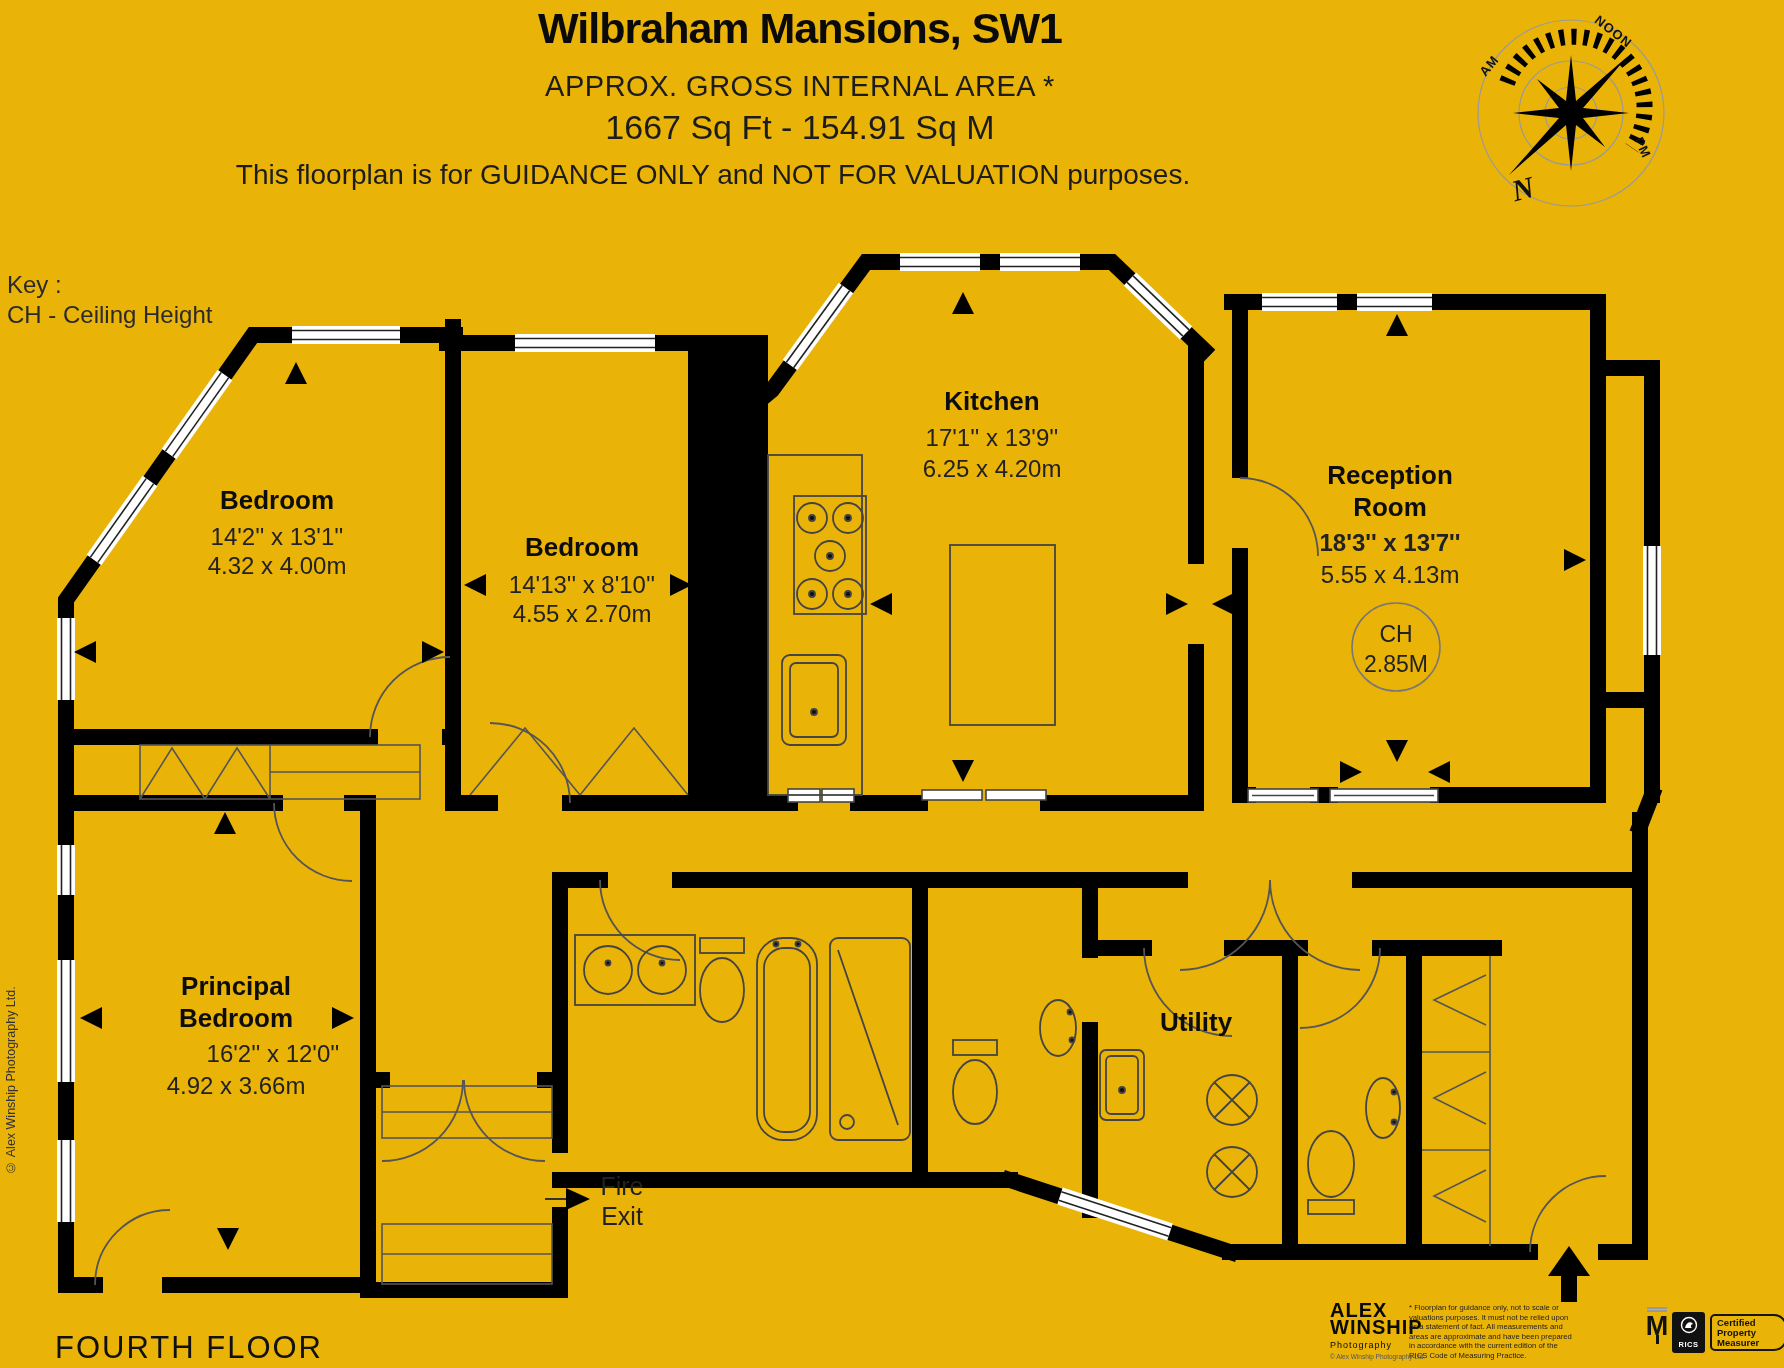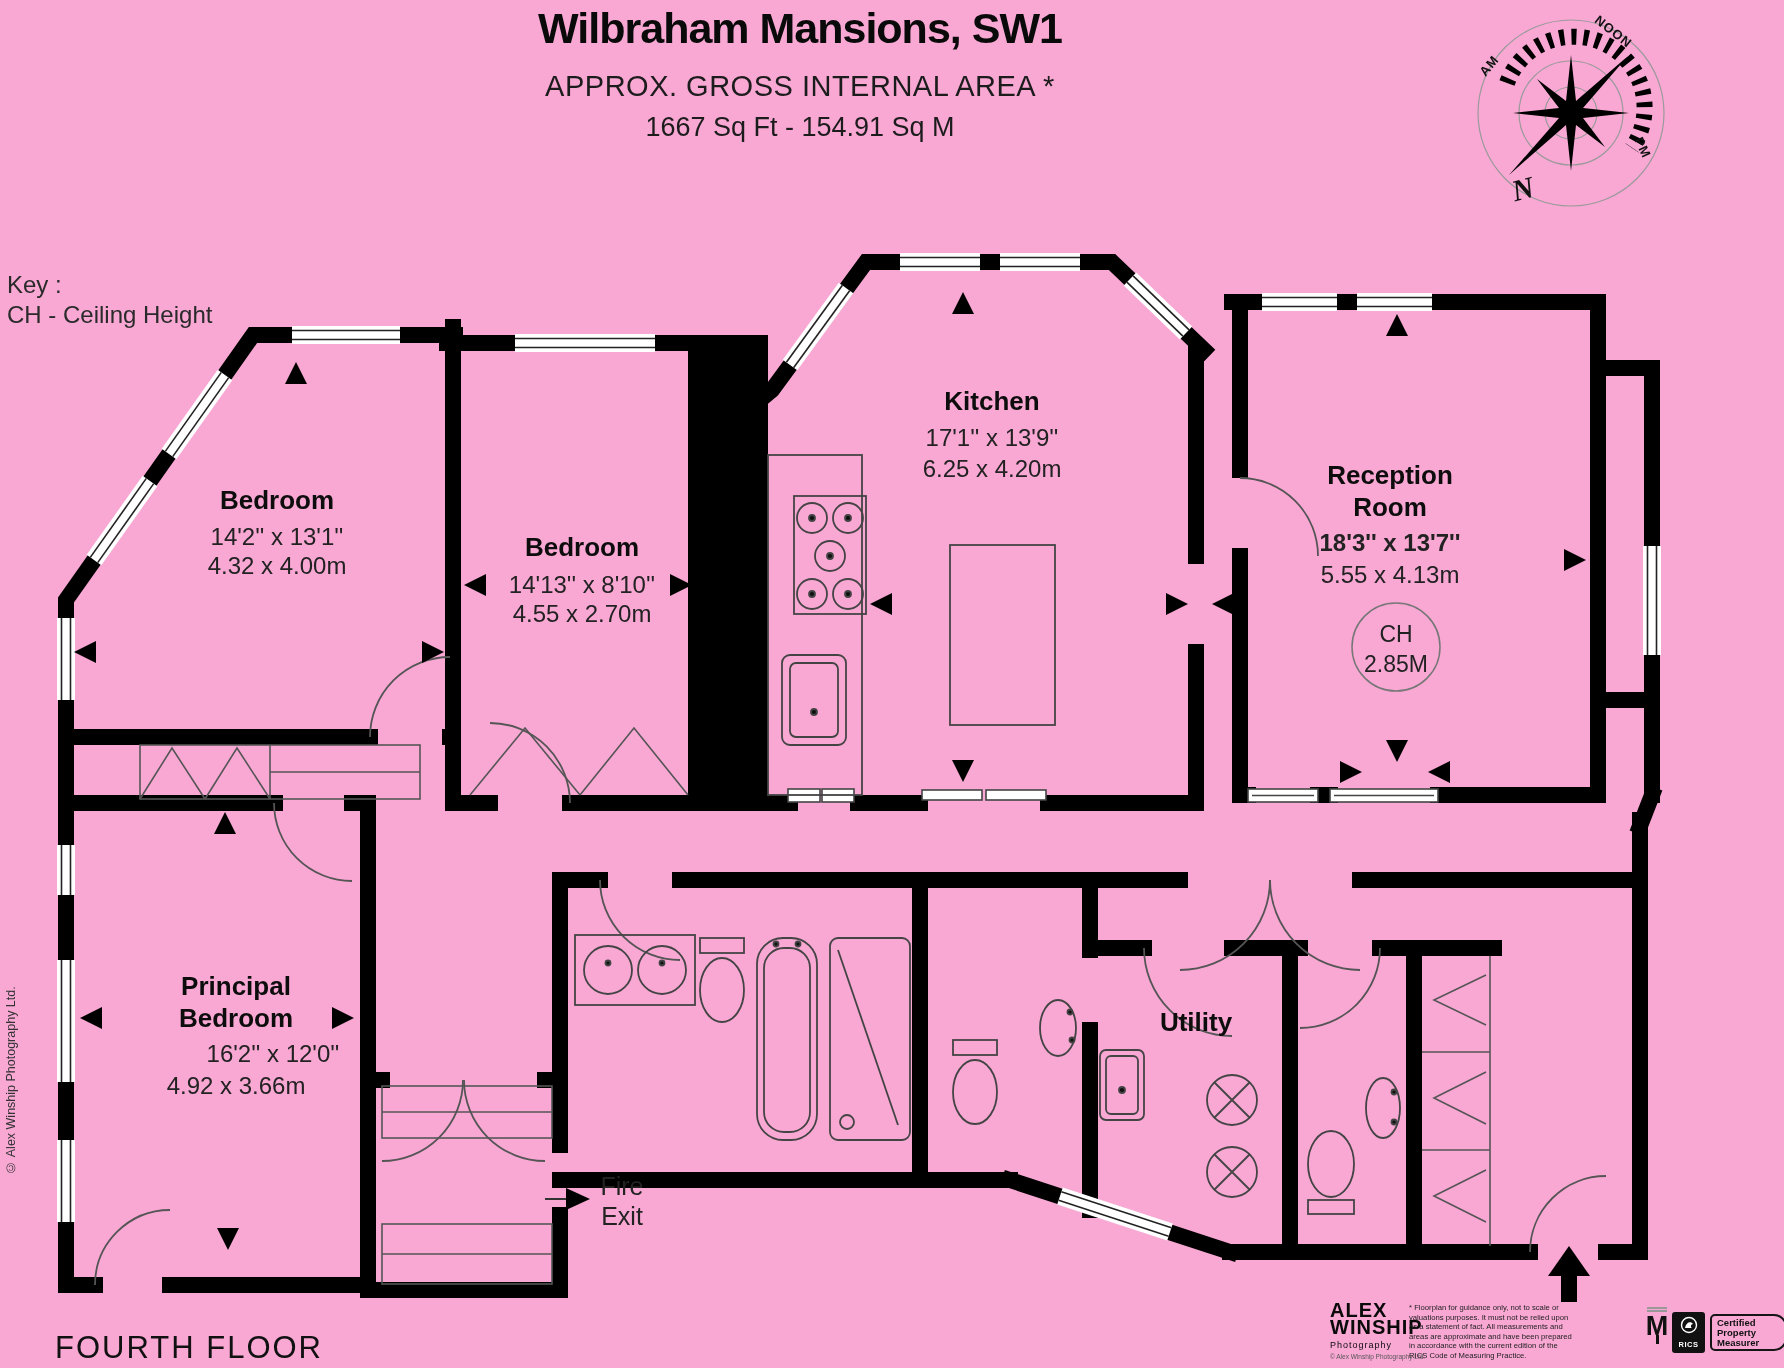--- a/index.html
+++ b/index.html
@@ -1,22 +1,22 @@
 <!DOCTYPE html>
 <html><head>
 <meta charset="utf-8">
 <style>
   html,body{margin:0;padding:0;background:#fff;}
-  .canvas{position:relative;width:1784px;height:1368px;background:#f9a8d4;overflow:hidden;
+  .canvas{position:relative;width:1784px;height:1368px;background:#eab308;overflow:hidden;
           font-family:"Liberation Sans",sans-serif;color:#161616;}
   .plan-svg{position:absolute;left:0;top:0;}
   .lbl{position:absolute;transform:translate(-50%,-50%);white-space:nowrap;}
   .title{font-size:43px;font-weight:700;letter-spacing:-1px;color:#0a0a0a;}
   .subtitle{font-size:29px;color:#1c1c1c;letter-spacing:.5px;}
-  .arealine{font-size:27px;color:#1c1c1c;}
+  .arealine{font-size:34px;color:#1c1c1c;}
   .guidance{font-size:28px;color:#1c1c1c;}
   .room-name{font-size:26px;font-weight:700;color:#0d0d0d;line-height:30px;}
   .dims{font-size:24px;color:#222;}
   .ch-text{font-size:23px;color:#222;}
   .keyblock{position:absolute;left:7px;top:270px;font-size:24px;color:#2a2a2a;line-height:30px;}
   .fire{font-size:25px;color:#222;}
   .floor-label{position:absolute;left:55px;top:1330px;font-size:31px;letter-spacing:2px;color:#111;}
   .vert-copy{position:absolute;left:4px;top:982px;height:192px;writing-mode:vertical-rl;
              transform:rotate(180deg);font-size:12.5px;color:#333;}
   .compass-lbl{position:absolute;font-size:13px;font-weight:700;color:#111;letter-spacing:1px;}
@@ -311,20 +311,21 @@
       <circle cx="1571" cy="113" r="26" stroke="#9a9a9a" stroke-width="1.2" fill="none"></circle>
       <path d="M1507,83 A71,71 0 1 1 1632,148" stroke="#000" stroke-width="16" fill="none" stroke-dasharray="5 7"></path>
       <path d="M1629,113 L1583,118 L1605,147 L1576,125 L1571,171 L1566,125 L1509,175 L1559,118
                L1513,113 L1559,108 L1537,79 L1566,101 L1571,55 L1576,101 L1628,56 L1583,108 Z" fill="#000"></path>
     </g>
   </svg>
 
   <div class="lbl title" style="left:800px;top:28px;">Wilbraham Mansions, SW1</div>
   <div class="lbl subtitle" style="left:800px;top:86px;">APPROX. GROSS INTERNAL  AREA *</div>
   <div class="lbl arealine" style="left:800px;top:127px;">1667 Sq Ft  -  154.91 Sq M</div>
+  <div class="lbl guidance" style="left:713px;top:175px;">This floorplan is for GUIDANCE ONLY and NOT FOR VALUATION purposes.</div>
 
   <div class="compass-lbl" style="left:1478px;top:58px;transform:rotate(-50deg);">AM</div>
   <div class="compass-lbl" style="left:1592px;top:24px;transform:rotate(38deg);">NOON</div>
   <div class="compass-lbl" style="left:1632px;top:140px;transform:rotate(65deg);">PM</div>
   <div class="compass-n" style="left:1512px;top:172px;transform:rotate(-15deg);">N</div>
 
   <div class="keyblock">
     <div>Key :</div>
     <div>CH - Ceiling Height</div>
   </div>

